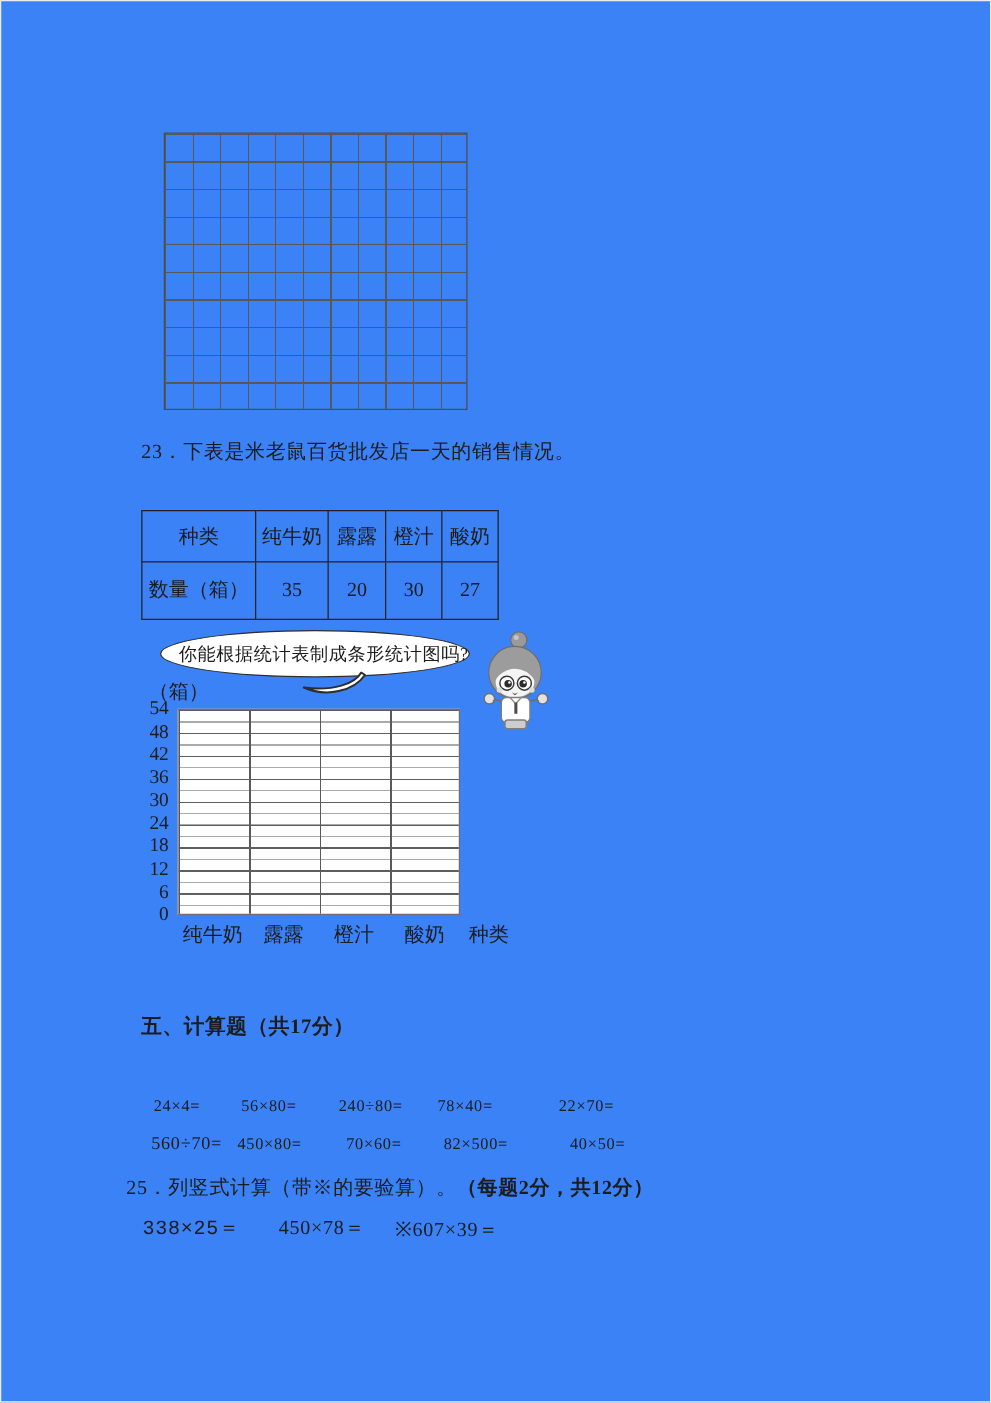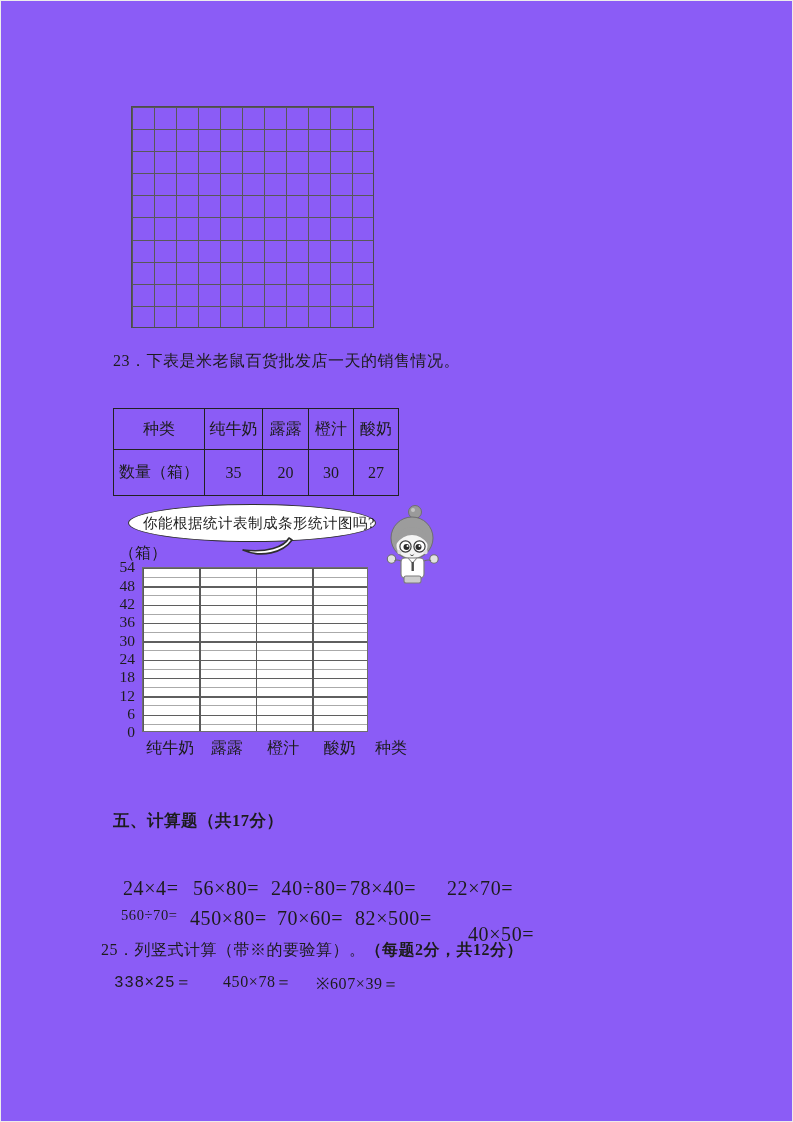--- a/index.html
+++ b/index.html
@@ -1,17 +1,17 @@
 <!DOCTYPE html>
 <html><head>
 <meta charset="utf-8">
 <style>
   html,body{margin:0;padding:0;background:#fff;}
   #page{
-    position:relative;width:793px;height:1122px;background:#8b5cf6;
+    position:relative;width:793px;height:1122px;background:#3b82f6;
     font-family:"Liberation Serif","DejaVu Serif",serif;color:#1c1c1c;
     overflow:hidden;border:1px solid #ececec;box-sizing:border-box;
   }
   
   .practice-grid{
     position:absolute;left:130px;top:105px;width:243px;height:222px;
     border:1.4px solid #4c4c4c;box-sizing:border-box;
     background-image:
       repeating-linear-gradient(to right,#585858 0 1px,transparent 1px 22.05px),
       repeating-linear-gradient(to bottom,#585858 0 1px,transparent 1px 22.1px);
@@ -55,33 +55,33 @@
   .x-labels{position:absolute;left:141px;top:737px;width:226px;display:flex;}
   .x-label{flex:1;text-align:center;font-size:16px;}
   .axis-title{position:absolute;left:367px;top:737px;width:46px;text-align:center;font-size:16px;}
   
   .sec5-heading{position:absolute;left:112px;top:809px;font-size:16.5px;font-weight:bold;letter-spacing:.5px;}
   .q-prompt{position:absolute;font-size:16px;letter-spacing:.5px;}
   .q-prompt .pts{font-weight:bold;}
   #q24-prompt{left:112px;top:843px;}
   #q25-prompt{left:100px;top:939px;text-align:center;}
   .calc-row{position:absolute;left:0;top:0;width:793px;height:20px;}
-  .calc-row span{position:absolute;top:0;font-size:20px;letter-spacing:.6px;white-space:nowrap;}
+  .calc-row span{position:absolute;top:0;font-size:13px;letter-spacing:.6px;white-space:nowrap;}
   #q24-row1{top:876px;}
   #q24-row1 span:nth-child(1){left:122px;}
   #q24-row1 span:nth-child(2){left:192px;}
   #q24-row1 span:nth-child(3){left:270px;}
   #q24-row1 span:nth-child(4){left:349px;}
   #q24-row1 span:nth-child(5){left:446px;}
   #q24-row2{top:906px;}
   #q24-row2 span:nth-child(1){left:120px;font-size:14.5px;}
   #q24-row2 span:nth-child(2){left:189px;}
   #q24-row2 span:nth-child(3){left:276px;}
   #q24-row2 span:nth-child(4){left:354px;}
-  #q24-row2 span:nth-child(5){left:467px;margin-top:16px;}
+  #q24-row2 span:nth-child(5){left:455px;}
   #q25-row{top:971px;}
   #q25-row span{font-size:16px;}
   #q25-row span:nth-child(1){left:113px;font-family:Liberation Mono, monospace;}
   #q25-row span:nth-child(2){left:222px;}
   #q25-row span:nth-child(3){left:315px;}
 </style>
 </head>
 <body>
 
 <div id="page">

